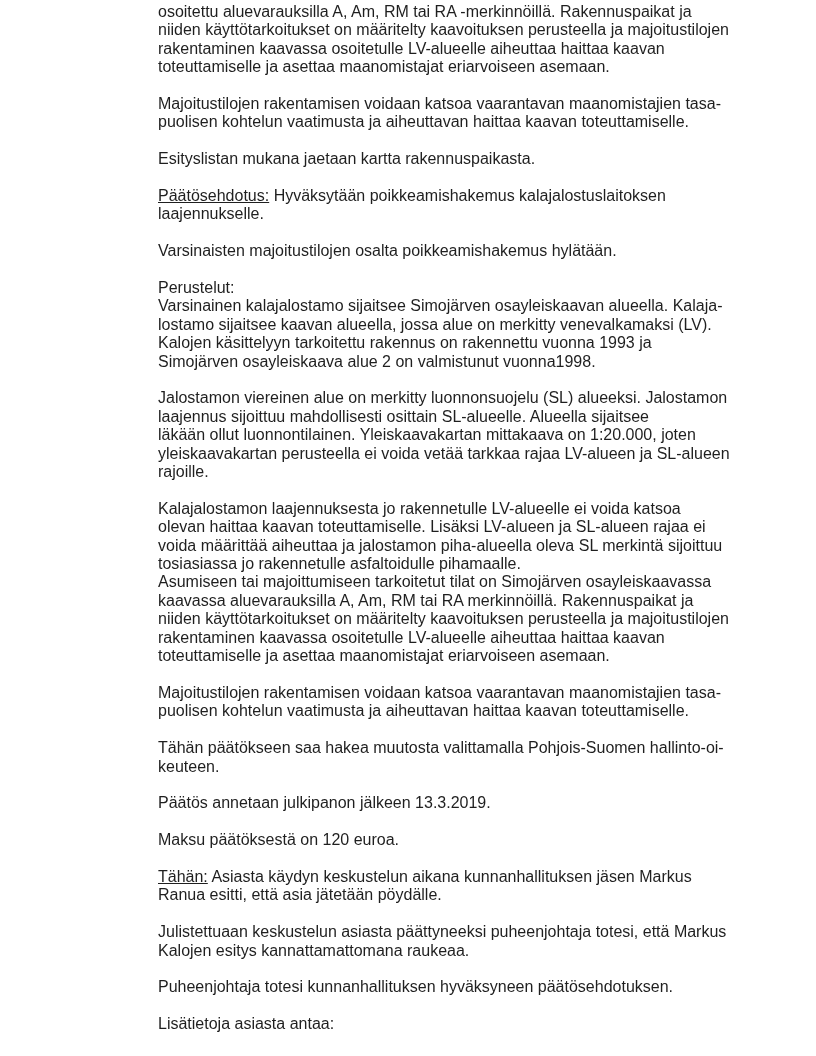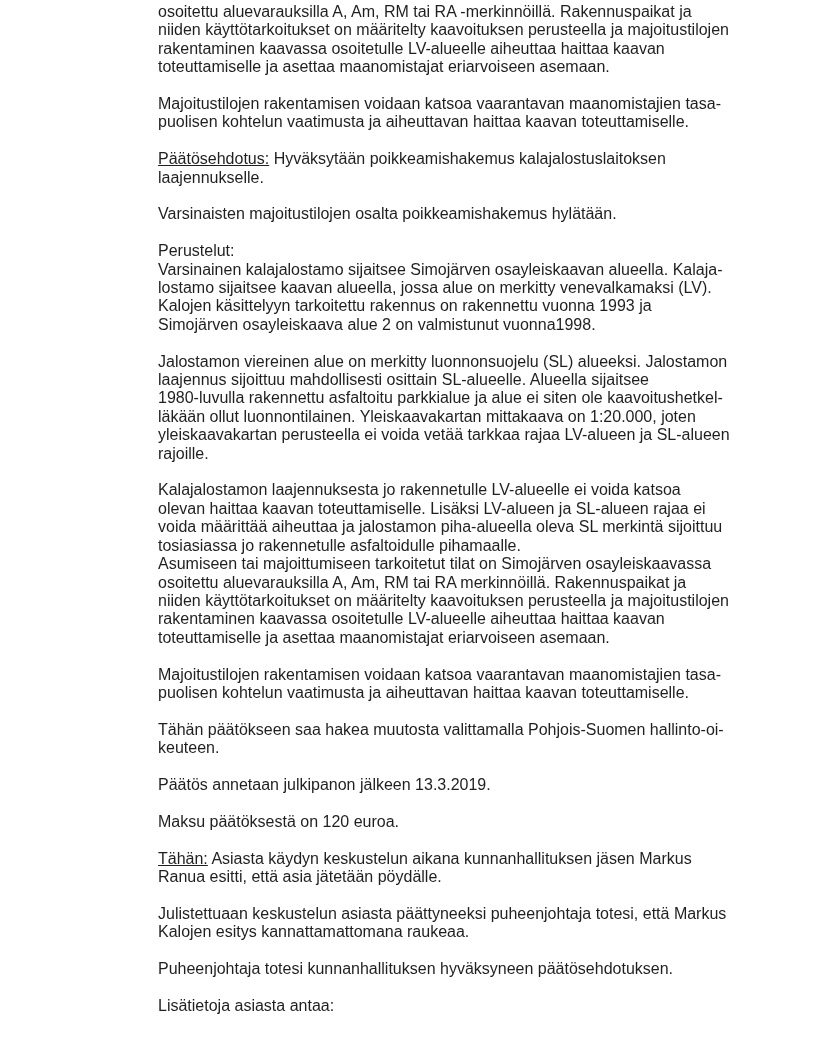--- a/index.html
+++ b/index.html
@@ -45,48 +45,50 @@
         <span class="line">osoitettu aluevarauksilla A, Am, RM tai RA -merkinnöillä. Rakennuspaikat ja</span>
         <span class="line">niiden käyttötarkoitukset on määritelty kaavoituksen perusteella ja majoitustilojen</span>
         <span class="line">rakentaminen kaavassa osoitetulle LV-alueelle aiheuttaa haittaa kaavan</span>
         <span class="line">toteuttamiselle ja asettaa maanomistajat eriarvoiseen asemaan.</span>
       </div>
       <div class="para">
         <span class="line">Majoitustilojen rakentamisen voidaan katsoa vaarantavan maanomistajien tasa-</span>
         <span class="line">puolisen kohtelun vaatimusta ja aiheuttavan haittaa kaavan toteuttamiselle.</span>
       </div>
       <div class="para">
+        <span class="line">Esityslistan mukana jaetaan kartta rakennuspaikasta.</span>
+      </div>
+      <div class="para">
         <span class="line"><span class="lead">Päätösehdotus:</span> Hyväksytään poikkeamishakemus kalajalostuslaitoksen</span>
         <span class="line">laajennukselle.</span>
       </div>
       <div class="para">
         <span class="line">Varsinaisten majoitustilojen osalta poikkeamishakemus hylätään.</span>
       </div>
       <div class="para">
         <span class="line">Perustelut:</span>
         <span class="line">Varsinainen kalajalostamo sijaitsee Simojärven osayleiskaavan alueella. Kalaja-</span>
         <span class="line">lostamo sijaitsee kaavan alueella, jossa alue on merkitty venevalkamaksi (LV).</span>
         <span class="line">Kalojen käsittelyyn tarkoitettu rakennus on rakennettu vuonna 1993 ja</span>
         <span class="line">Simojärven osayleiskaava alue 2 on valmistunut vuonna1998.</span>
       </div>
       <div class="para">
         <span class="line">Jalostamon viereinen alue on merkitty luonnonsuojelu (SL) alueeksi. Jalostamon</span>
         <span class="line">laajennus sijoittuu mahdollisesti osittain SL-alueelle. Alueella sijaitsee</span>
-        <span class="line">1980-luvulla rakennettu asfaltoitu parkkialue ja alue ei siten ole kaavoitushetkel-</span>
         <span class="line">läkään ollut luonnontilainen. Yleiskaavakartan mittakaava on 1:20.000, joten</span>
         <span class="line">yleiskaavakartan perusteella ei voida vetää tarkkaa rajaa LV-alueen ja SL-alueen</span>
         <span class="line">rajoille.</span>
       </div>
       <div class="para">
         <span class="line">Kalajalostamon laajennuksesta jo rakennetulle LV-alueelle ei voida katsoa</span>
         <span class="line">olevan haittaa kaavan toteuttamiselle. Lisäksi LV-alueen ja SL-alueen rajaa ei</span>
         <span class="line">voida määrittää aiheuttaa ja jalostamon piha-alueella oleva SL merkintä sijoittuu</span>
         <span class="line">tosiasiassa jo rakennetulle asfaltoidulle pihamaalle.</span>
         <span class="line">Asumiseen tai majoittumiseen tarkoitetut tilat on Simojärven osayleiskaavassa</span>
-        <span class="line">osoitettu aluevarauksilla A, Am, RM tai RA merkinnöillä. Rakennuspaikat ja</span>
+        <span class="line">kaavassa aluevarauksilla A, Am, RM tai RA merkinnöillä. Rakennuspaikat ja</span>
         <span class="line">niiden käyttötarkoitukset on määritelty kaavoituksen perusteella ja majoitustilojen</span>
         <span class="line">rakentaminen kaavassa osoitetulle LV-alueelle aiheuttaa haittaa kaavan</span>
         <span class="line">toteuttamiselle ja asettaa maanomistajat eriarvoiseen asemaan.</span>
       </div>
       <div class="para">
         <span class="line">Majoitustilojen rakentamisen voidaan katsoa vaarantavan maanomistajien tasa-</span>
         <span class="line">puolisen kohtelun vaatimusta ja aiheuttavan haittaa kaavan toteuttamiselle.</span>
       </div>
       <div class="para">
         <span class="line">Tähän päätökseen saa hakea muutosta valittamalla Pohjois-Suomen hallinto-oi-</span>

